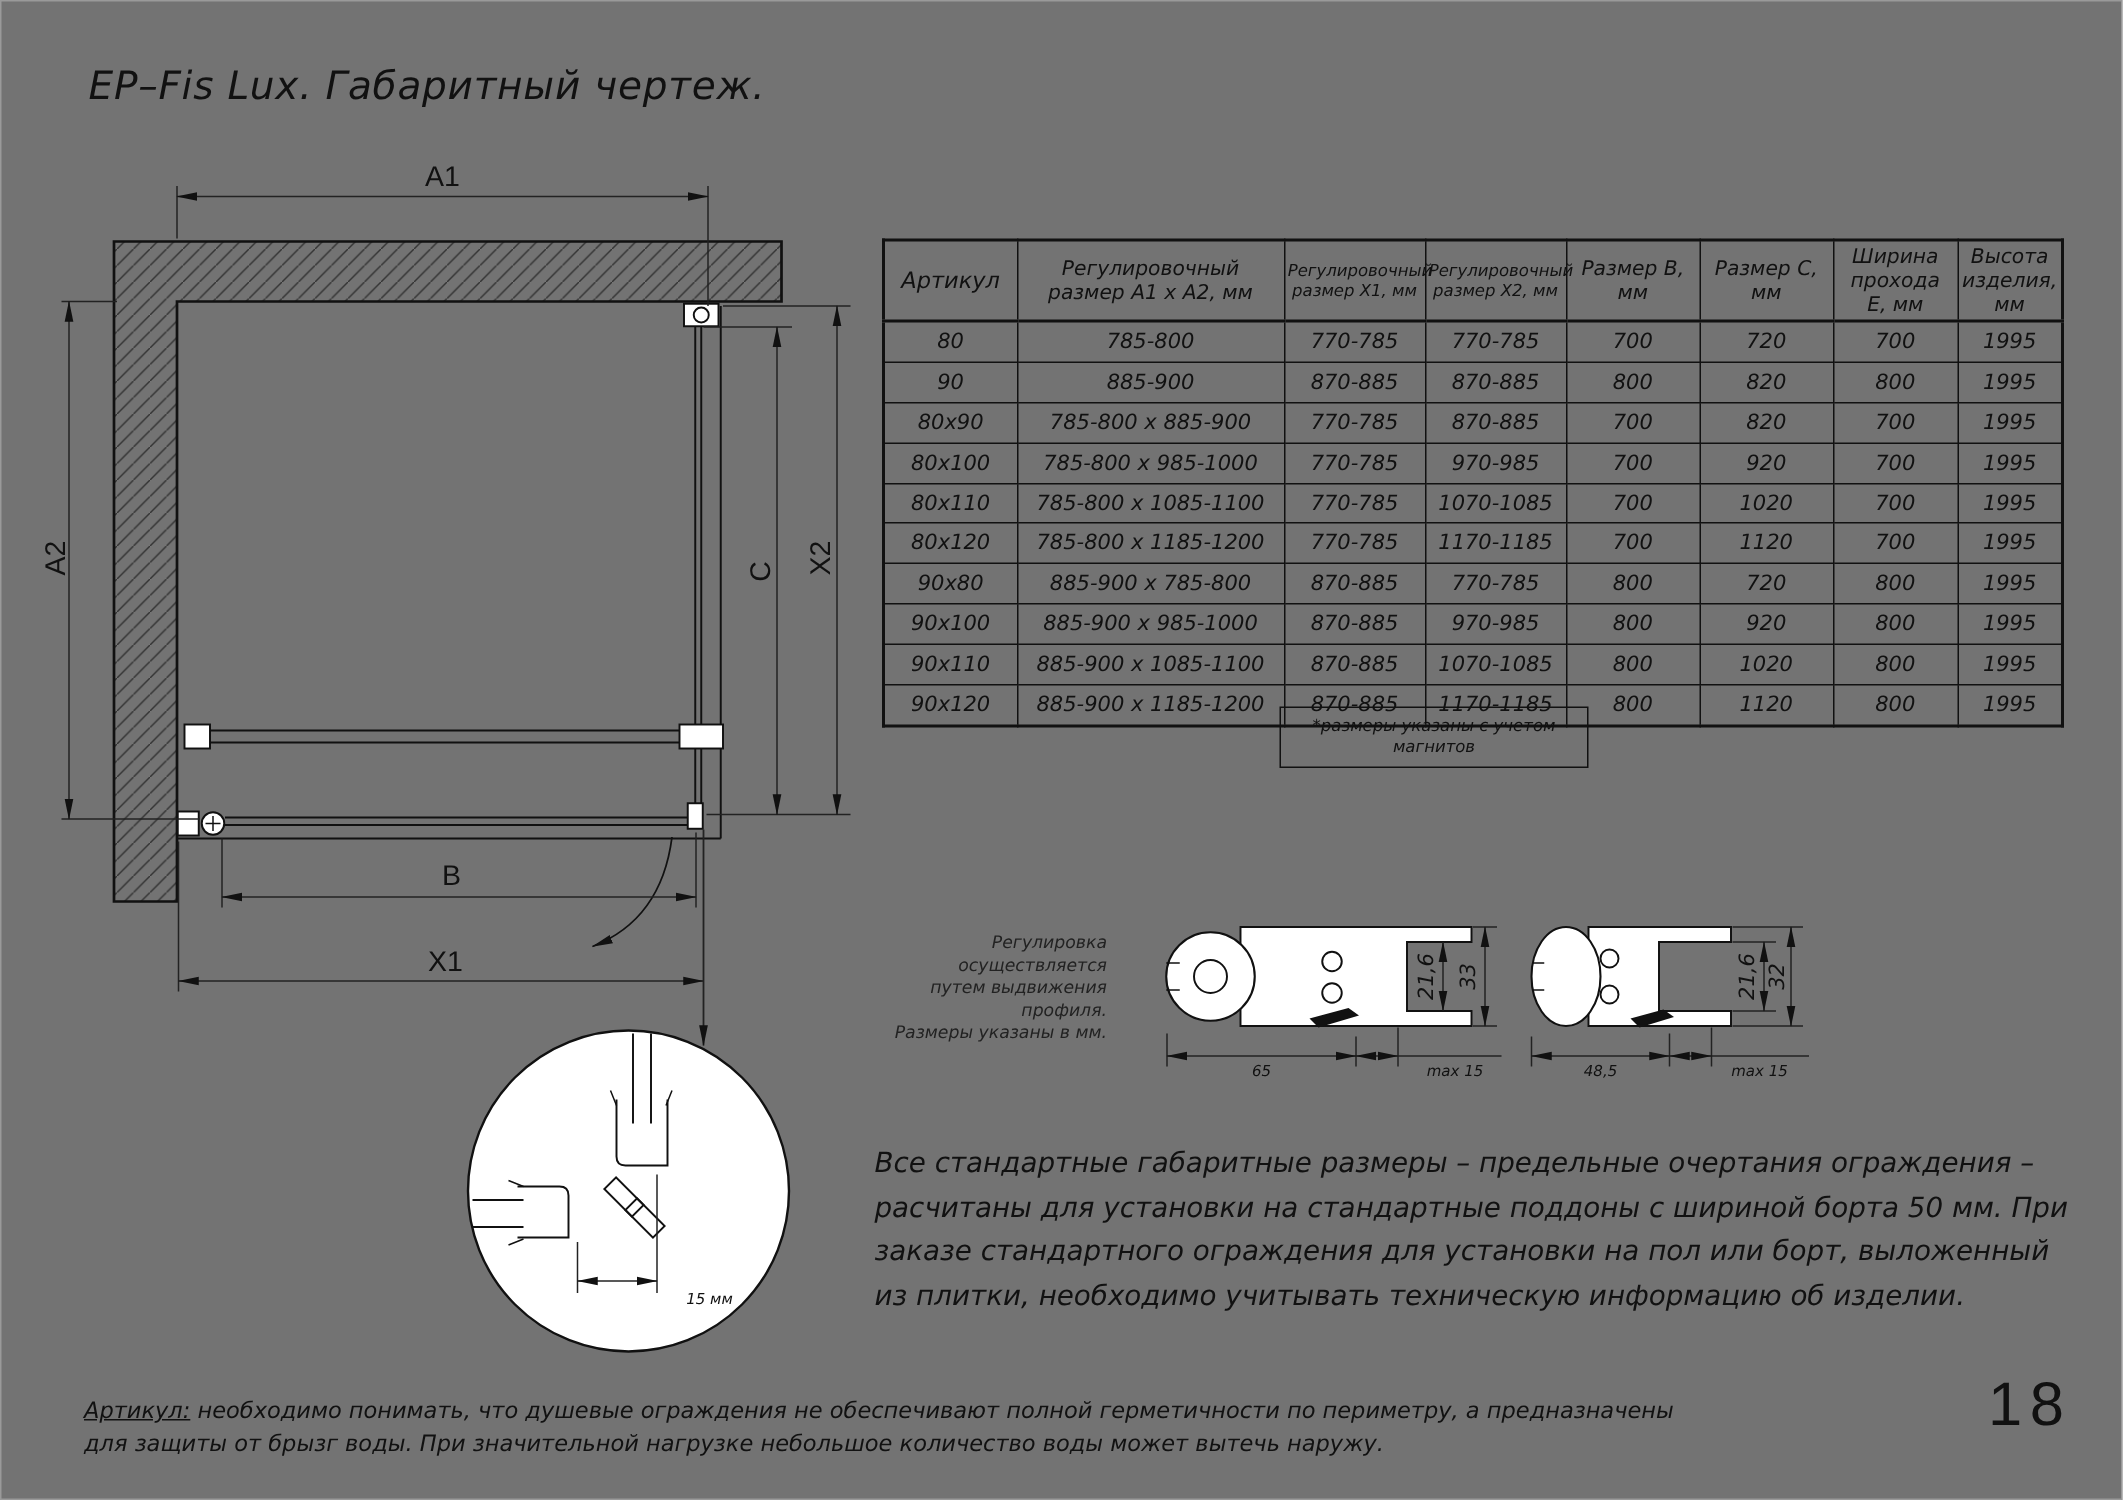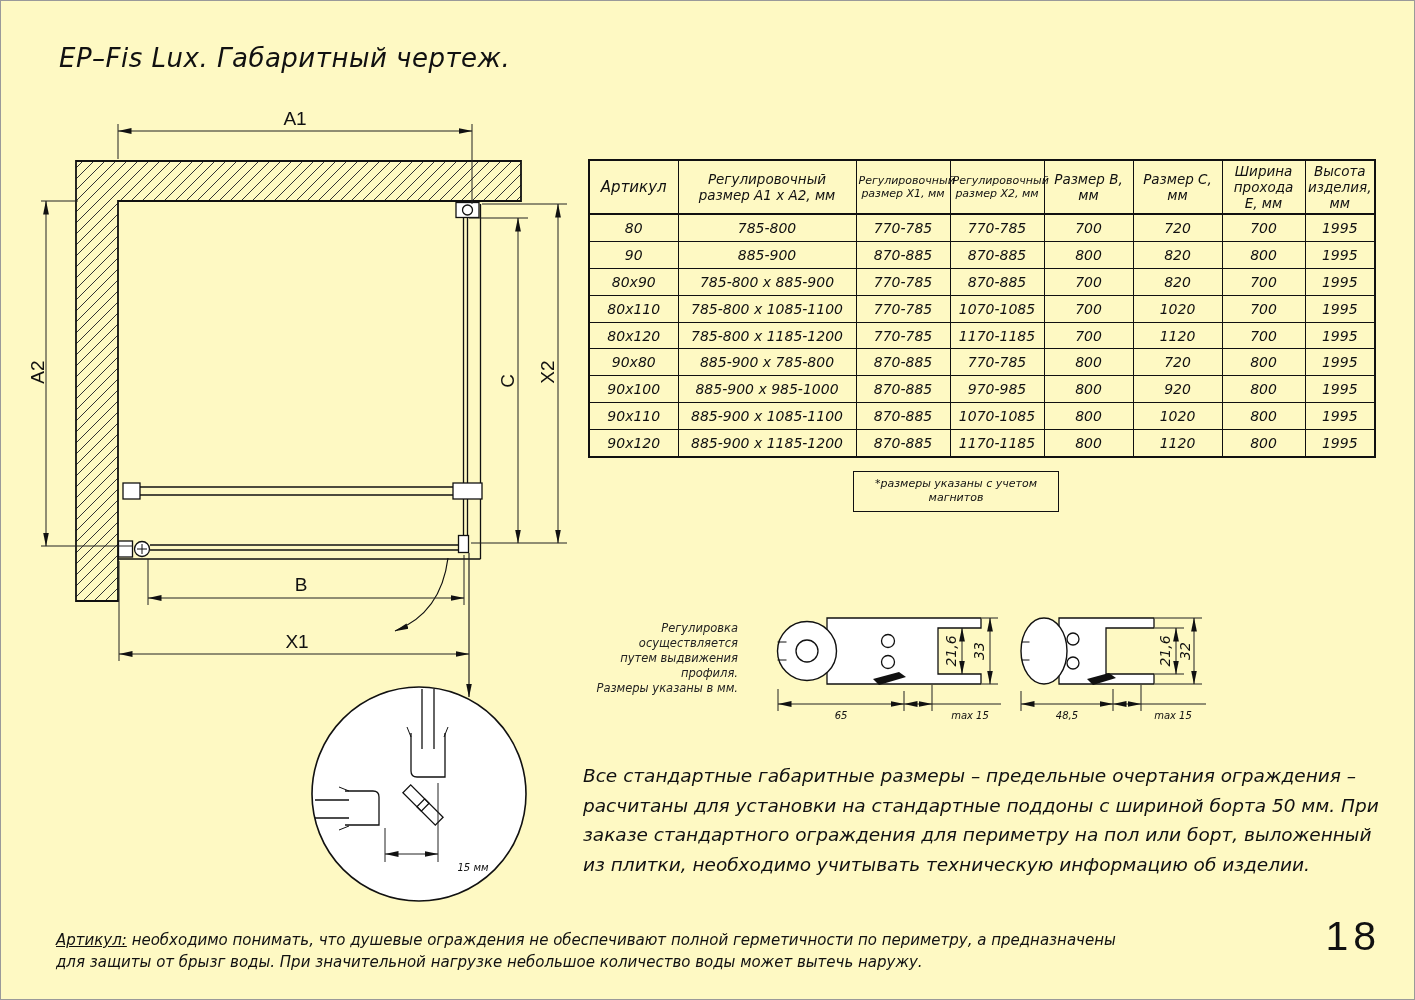--- a/index.html
+++ b/index.html
@@ -1,16 +1,16 @@
 <!DOCTYPE html>
 <html><head>
 <meta charset="utf-8">
 <style>
   html,body{margin:0;padding:0;background:#fff;}
-  .page{position:relative;width:1415px;height:1000px;background:#fef9c3;
+  .page{position:relative;width:1415px;height:1000px;background:#737373;
         font-family:"DejaVu Sans",sans-serif;color:#111;overflow:hidden;
         box-sizing:border-box;border:1px solid #9a9a9a;}
   .abs{position:absolute;}
   .lbl{position:absolute;transform:translate(-50%,-50%);white-space:nowrap;
        font-family:"Liberation Sans",sans-serif;font-size:19px;color:#111;}
   .rot{position:absolute;transform:translate(-50%,-50%) rotate(-90deg);white-space:nowrap;
        font-family:"Liberation Sans",sans-serif;font-size:19px;color:#111;}
   .dim-it{font-family:"DejaVu Sans",sans-serif;font-style:italic;font-size:10px;margin-top:21px;}
   .dim-it-sm{font-family:"DejaVu Sans",sans-serif;font-style:italic;font-size:14px;}
   .title{left:58px;top:42px;font-size:26px;font-style:italic;letter-spacing:.5px;}
@@ -265,20 +265,30 @@
           <td>80x90</td>
           <td>785-800 x 885-900</td>
           <td>770-785</td>
           <td>870-885</td>
           <td>700</td>
           <td>820</td>
           <td>700</td>
           <td>1995</td>
         </tr>
         <tr>
+          <td>80x100</td>
+          <td>785-800 x 985-1000</td>
+          <td>770-785</td>
+          <td>970-985</td>
+          <td>700</td>
+          <td>920</td>
+          <td>700</td>
+          <td>1995</td>
+        </tr>
+        <tr>
           <td>80x110</td>
           <td>785-800 x 1085-1100</td>
           <td>770-785</td>
           <td>1070-1085</td>
           <td>700</td>
           <td>1020</td>
           <td>700</td>
           <td>1995</td>
         </tr>
         <tr>
@@ -333,21 +343,21 @@
         </tr>
       </tbody>
   </table>
 
   <div class="footnote">*размеры указаны с учетом
 магнитов</div>
 
   <div class="abs paragraph">
     <div>Все стандартные габаритные размеры – предельные очертания ограждения –</div>
     <div>расчитаны для установки на стандартные поддоны с шириной борта 50 мм. При</div>
-    <div>заказе стандартного ограждения для периметру на пол или борт, выложенный</div>
+    <div>заказе стандартного ограждения для установки на пол или борт, выложенный</div>
     <div>из плитки, необходимо учитывать техническую информацию об изделии.</div>
   </div>
 
   <div class="abs warning">
     <div>
       <span class="warn-label">Артикул:</span>
       <span>необходимо понимать, что душевые ограждения не обеспечивают полной герметичности по периметру, а предназначены</span>
     </div>
     <div>для защиты от брызг воды. При значительной нагрузке небольшое количество воды может вытечь наружу.</div>
   </div>

